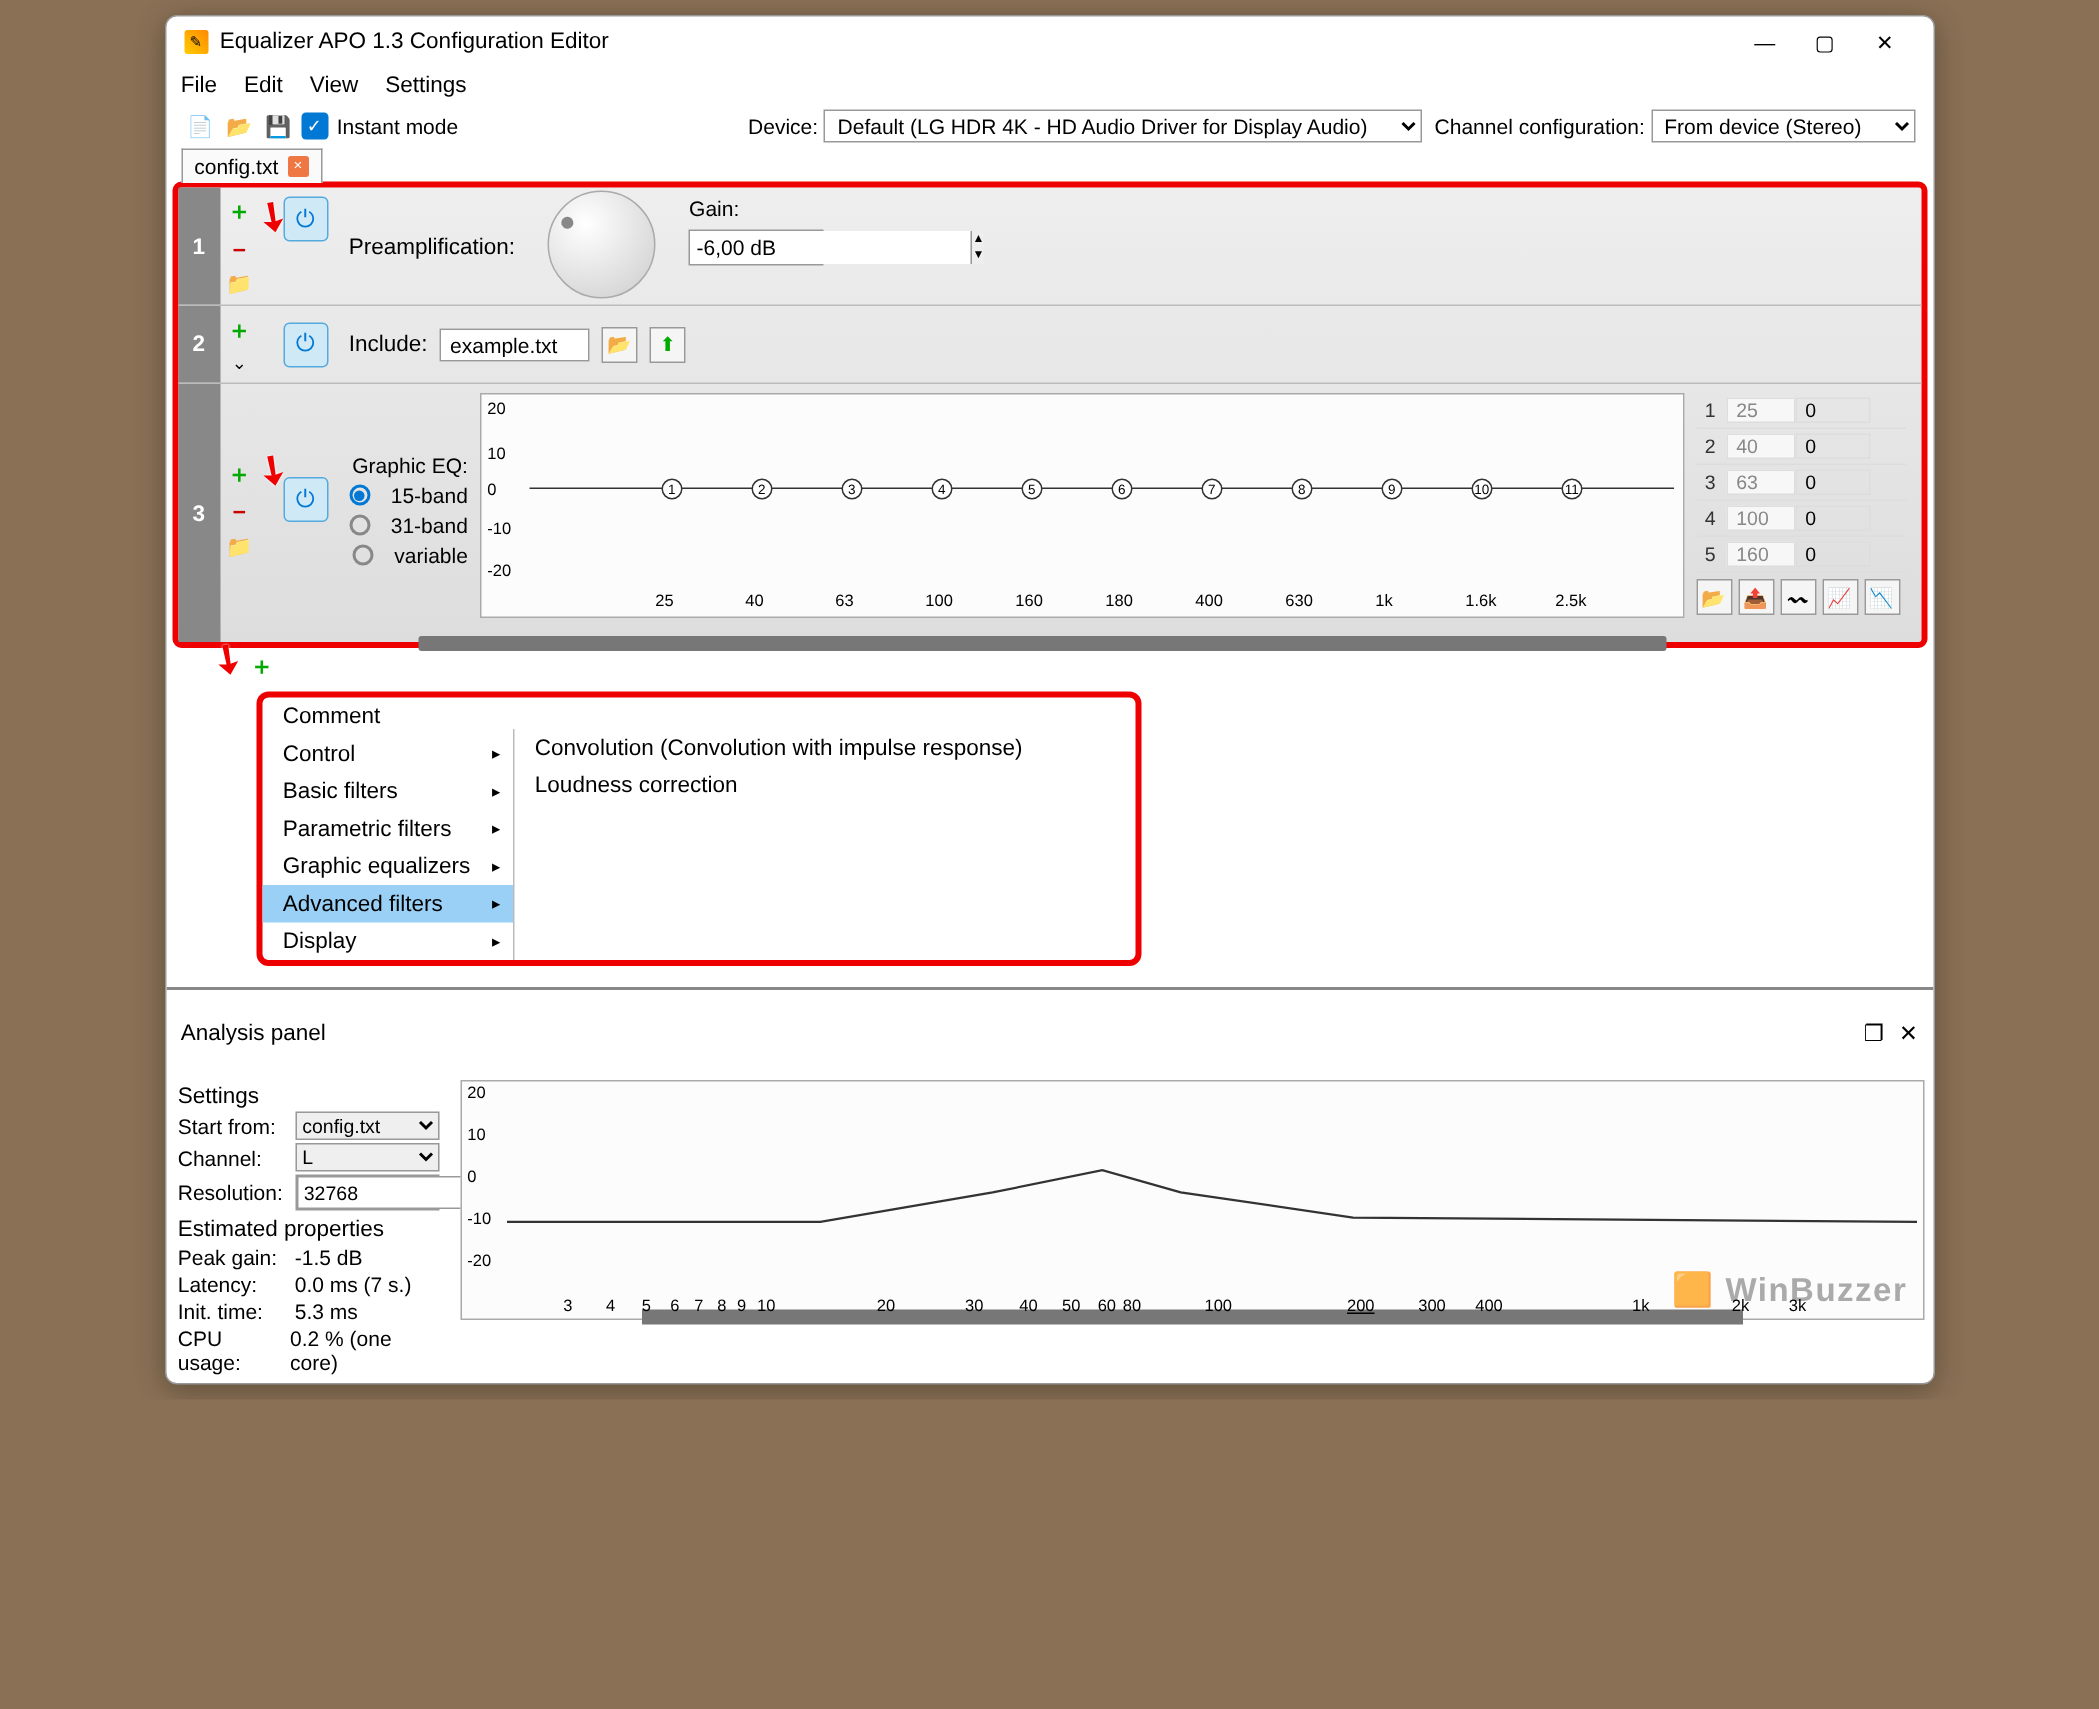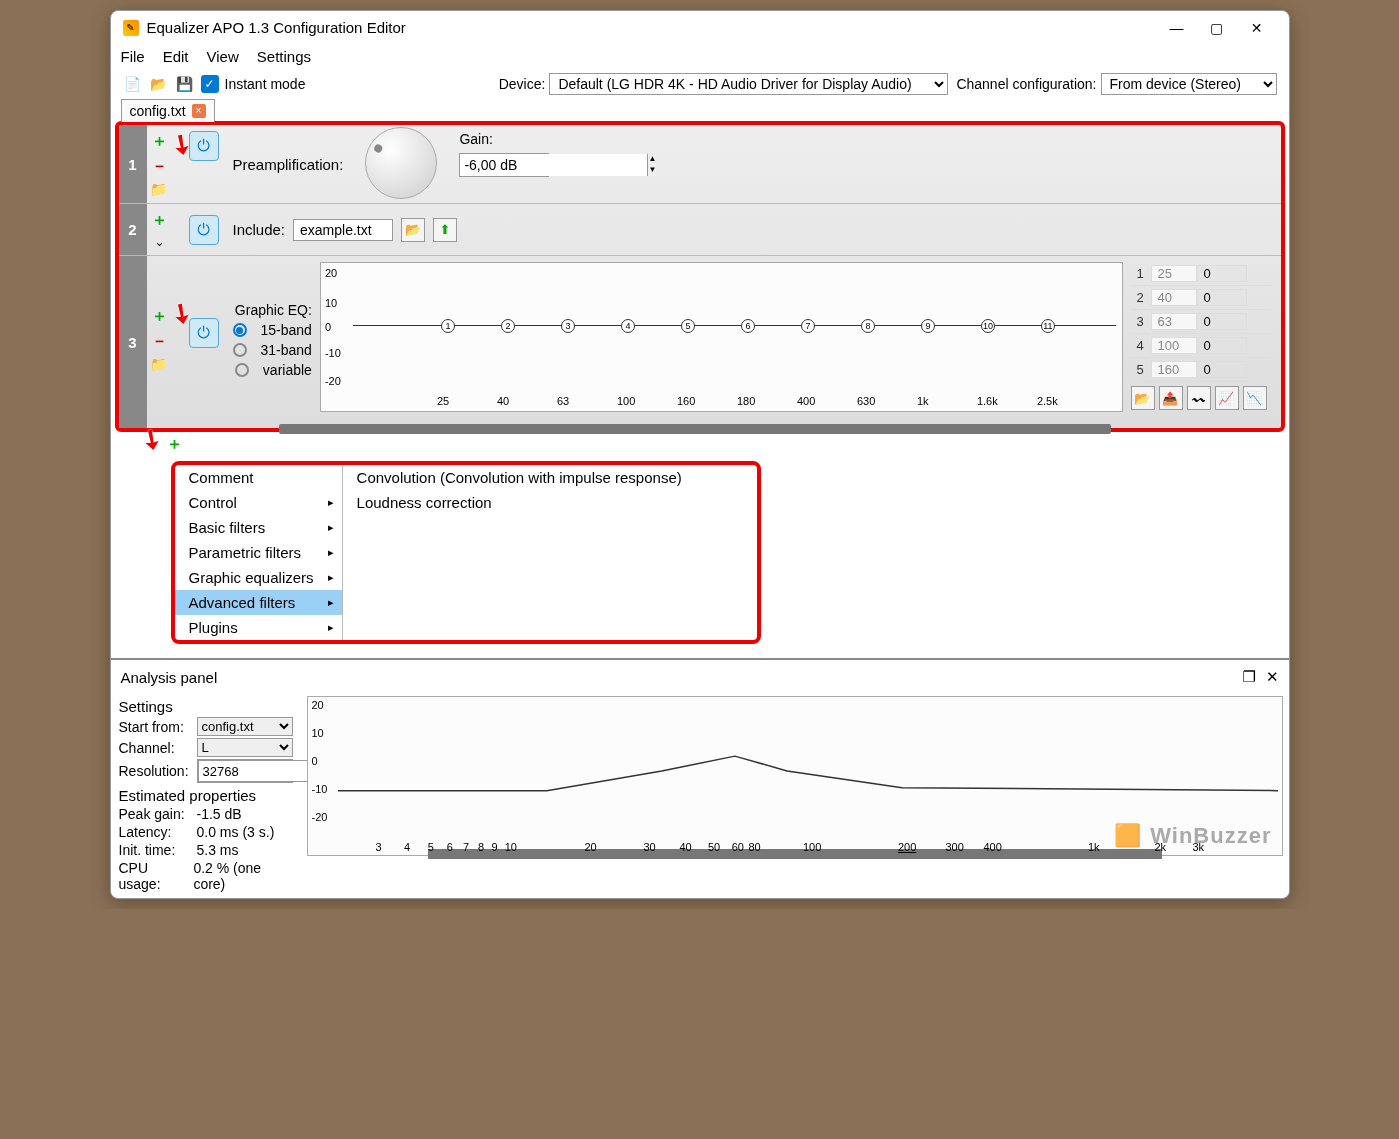--- a/index.html
+++ b/index.html
@@ -57,23 +57,23 @@
 .freq-table .ft-freq { width:46px; border:1px solid #ddd; background:#f7f7f7; color:#888; }
 .freq-table .ft-val { width:50px; border:1px solid #ddd; }
 .ft-icons { display:flex; gap:4px; padding-top:4px; flex-wrap:wrap; }
 .arrow-red { position:absolute; color:#e00; font-size:26px; font-weight:bold; transform: rotate(35deg); pointer-events:none; text-shadow:0 0 2px #fff;}
 .add-row { padding:2px 0 2px 56px; position:relative; }
 .menu-wrap { position:relative; margin:4px 0 14px 60px; border:4px solid #e00; border-radius:8px; width:590px; display:flex; background:#fff; }
 .menu-col { font-size:15px;text-align:right;  }
 .menu-col .menu-item { padding:4px 28px 4px 14px; display:flex; align-items:center; gap:8px; cursor:pointer; position:relative; }
 .menu-col .menu-item.has-sub::after { content:'▸'; position:absolute; right:8px; font-size:11px;}
 .menu-col .menu-item.highlight { background:#9ad0f5; }
-.menu-col.sub { border-left:1px solid #bbb; }
+.menu-col.sub { border-left:1px solid #bbb;margin-top:21px; }
 .analysis { border-top:2px solid #888; }
-.analysis-header { display:flex; align-items:center; padding:8px 10px; font-size:15px; }
+.analysis-header { display:flex; padding:20px 10px; font-size:15px; }
 .analysis-header .spacer { flex:1; }
 .analysis-body { display:flex; }
 .analysis-settings { width:190px; font-size:14px; padding:4px 8px; }
 .analysis-settings .set-row { display:flex; align-items:center; margin:2px 0; gap:4px; }
 .analysis-settings select,.analysis-settings input { border:1px solid #999; font-size:13px; flex:1; }
 .analysis-graph { flex:1; border:1px solid #aaa; margin:2px 6px; height:160px; position:relative; background:#fcfcfc; }
 .analysis-graph .ylab { position:absolute; left:4px; font-size:11px; }
 .analysis-graph svg { position:absolute; left:30px; top:0; right:4px; bottom:20px; width:calc(100% - 34px); height:calc(100% - 20px);}
 .analysis-graph .xlab { position:absolute; bottom:2px; font-size:11px; }
 .watermark { position:absolute; right:10px; bottom:6px; font-size:22px; color:#bbb; font-weight:bold; letter-spacing:1px; opacity:.7;text-align:right; }
@@ -265,21 +265,21 @@
   </div>
 
   <div class="menu-wrap">
     <div class="menu-col" id="menu-main">
         <div class="menu-item">Comment</div>
         <div class="menu-item has-sub">Control</div>
         <div class="menu-item has-sub">Basic filters</div>
         <div class="menu-item has-sub">Parametric filters</div>
         <div class="menu-item has-sub">Graphic equalizers</div>
         <div class="menu-item has-sub highlight">Advanced filters</div>
-        <div class="menu-item has-sub">Plugins</div>
+        <div class="menu-item has-sub">Display</div>
       </div>
     <div class="menu-col sub" id="menu-sub">
         <div class="menu-item">Convolution (Convolution with impulse response)</div>
         <div class="menu-item">Loudness correction</div>
       </div>
   </div>
 
   <div class="analysis">
     <div class="analysis-header">
       <span>Analysis panel</span>
@@ -308,21 +308,21 @@
               </span>
             </div>
           </div>
         <div style="margin-top:4px;font-size:15px">Estimated properties</div>
         <div class="set-row">
             <span style="width:74px">Peak gain:</span>
             <span>-1.5 dB</span>
           </div>
         <div class="set-row">
             <span style="width:74px">Latency:</span>
-            <span>0.0 ms (3 s.)</span>
+            <span>0.0 ms (7 s.)</span>
           </div>
         <div class="set-row">
             <span style="width:74px">Init. time:</span>
             <span>5.3 ms</span>
           </div>
         <div class="set-row">
             <span style="width:74px">CPU usage:</span>
             <span>0.2 % (one core)</span>
           </div>
       </div>

